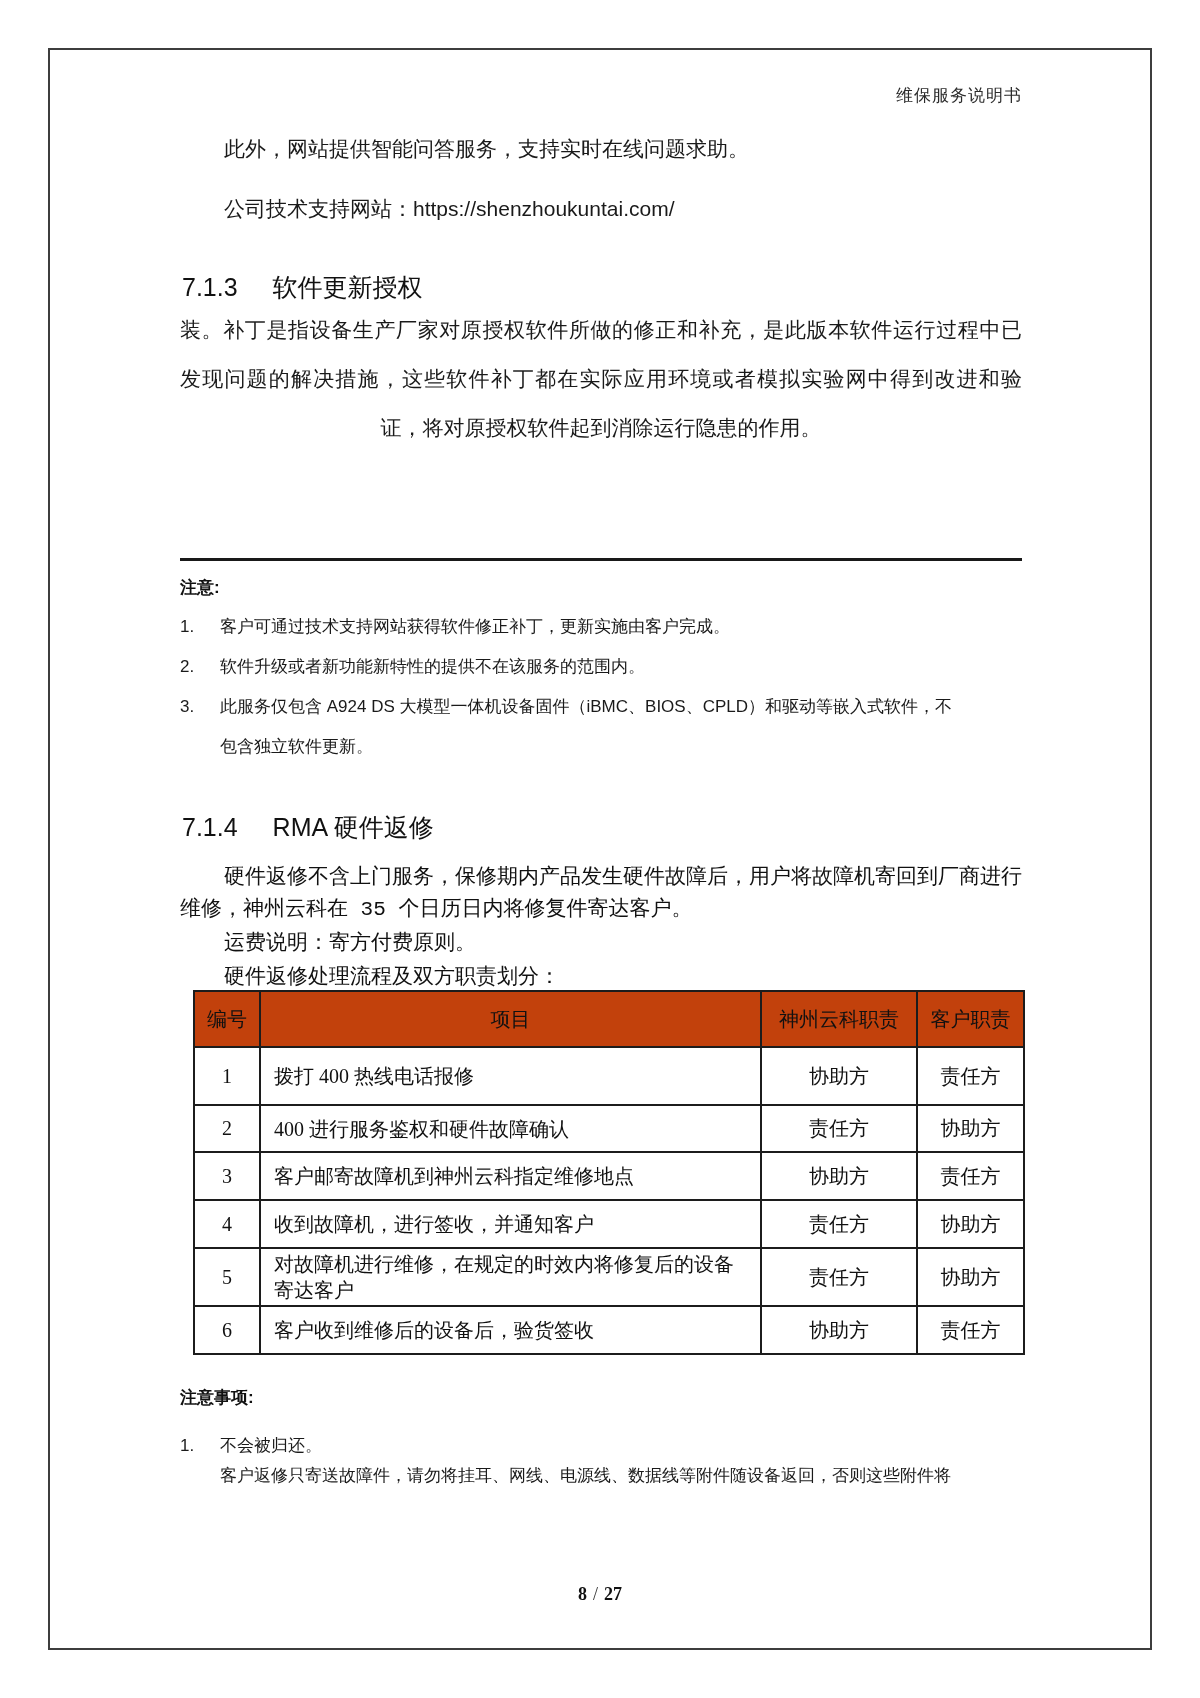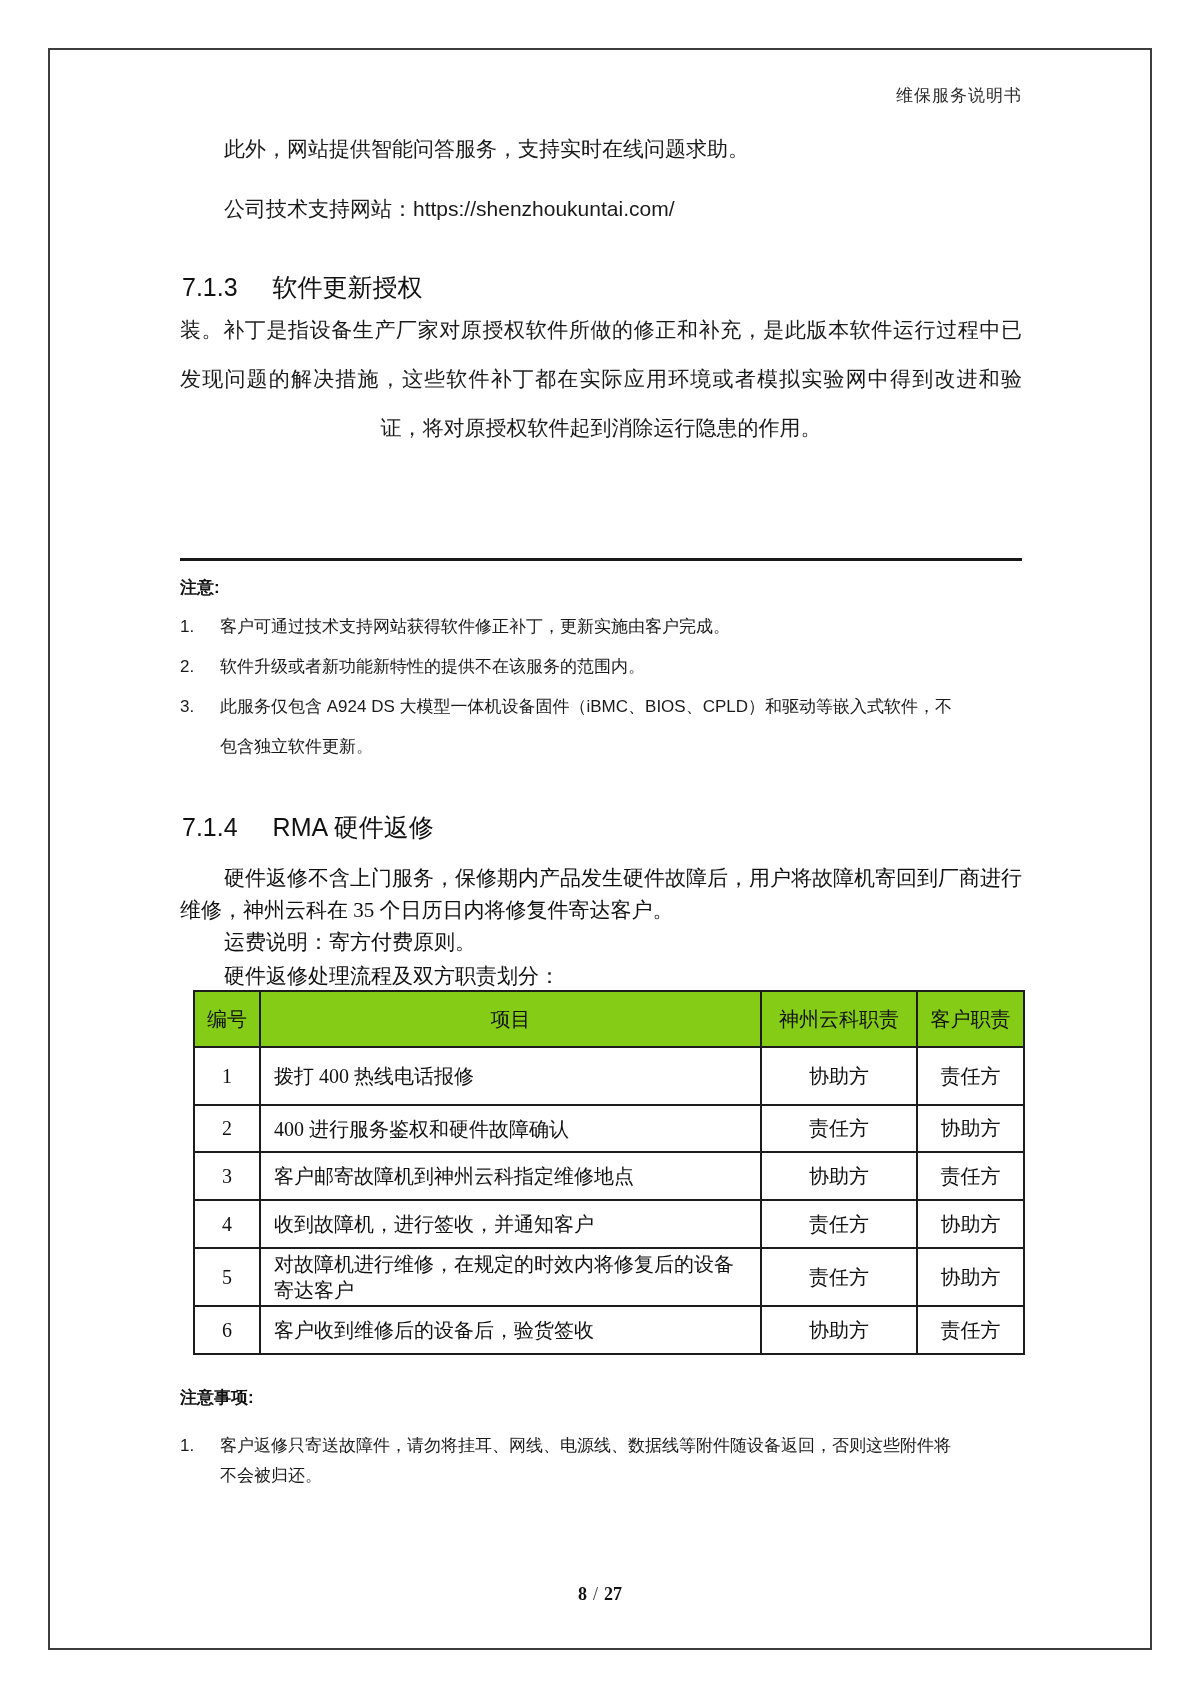--- a/index.html
+++ b/index.html
@@ -72,21 +72,21 @@
   .note-list { position: absolute; left: 180px; width: 852px; }
   .note-item { display: flex; align-items: flex-start; }
   .note-no {
     flex: 0 0 40px;
     font-size: 17px; line-height: 40px; color: #1a1a1a;
   }
   .note-text { flex: 1 1 auto; font-size: 17px; line-height: 40px; color: #1a1a1a; }
   .body-714 {
     position: absolute;
     left: 180px; top: 862px; width: 842px;
-    font-family: Liberation Serif, serif;
+    font-family: Liberation Mono, monospace;
     font-size: 21px; color: #111;
   }
   .body-714 .bline { line-height: 32px; }
   .serif-line {
     position: absolute;
     left: 180px; width: 842px;
     font-family: Liberation Mono, monospace;
     font-size: 21px; line-height: 25px; color: #111;
   }
 
@@ -100,21 +100,21 @@
     font-family: "Liberation Serif", serif;
     font-size: 20px; color: #111;
   }
   .rma-table th, .rma-table td {
     border: 2px solid #1c1c1c;
     text-align: center;
     vertical-align: middle;
     font-weight: normal;
     padding: 2px 4px;
   }
-  .rma-table th { background: #84cc16; }
+  .rma-table th { background: #c2410c; }
   .rma-table .col-no   { width: 66px; }
   .rma-table .col-item { width: 501px; }
   .rma-table .col-vnd  { width: 156px; }
   .rma-table .col-cst  { width: 107px; }
   .rma-table td.cell-item { text-align: left; padding-left: 13px; padding-right: 10px; }
   .rma-table .cell-item .tline { line-height: 26px; }
 
   
   .notice-label {
     position: absolute;
@@ -261,21 +261,21 @@
   </tr>
 </tbody>
   </table>
 
 <div class="notice-label">注意事项:</div>
 
 <div class="notice-list">
   <div class="notice-item">
     <span class="notice-no">1.</span>
     <div class="notice-text">
+      <div>不会被归还。</div>
       <div>客户返修只寄送故障件，请勿将挂耳、网线、电源线、数据线等附件随设备返回，否则这些附件将</div>
-      <div>不会被归还。</div>
     </div>
   </div>
 </div>
 
 <div class="page-footer">
   <span class="pnum">8</span><span class="psep">/</span><span class="pnum">27</span>
 </div>
 
 </body></html>

